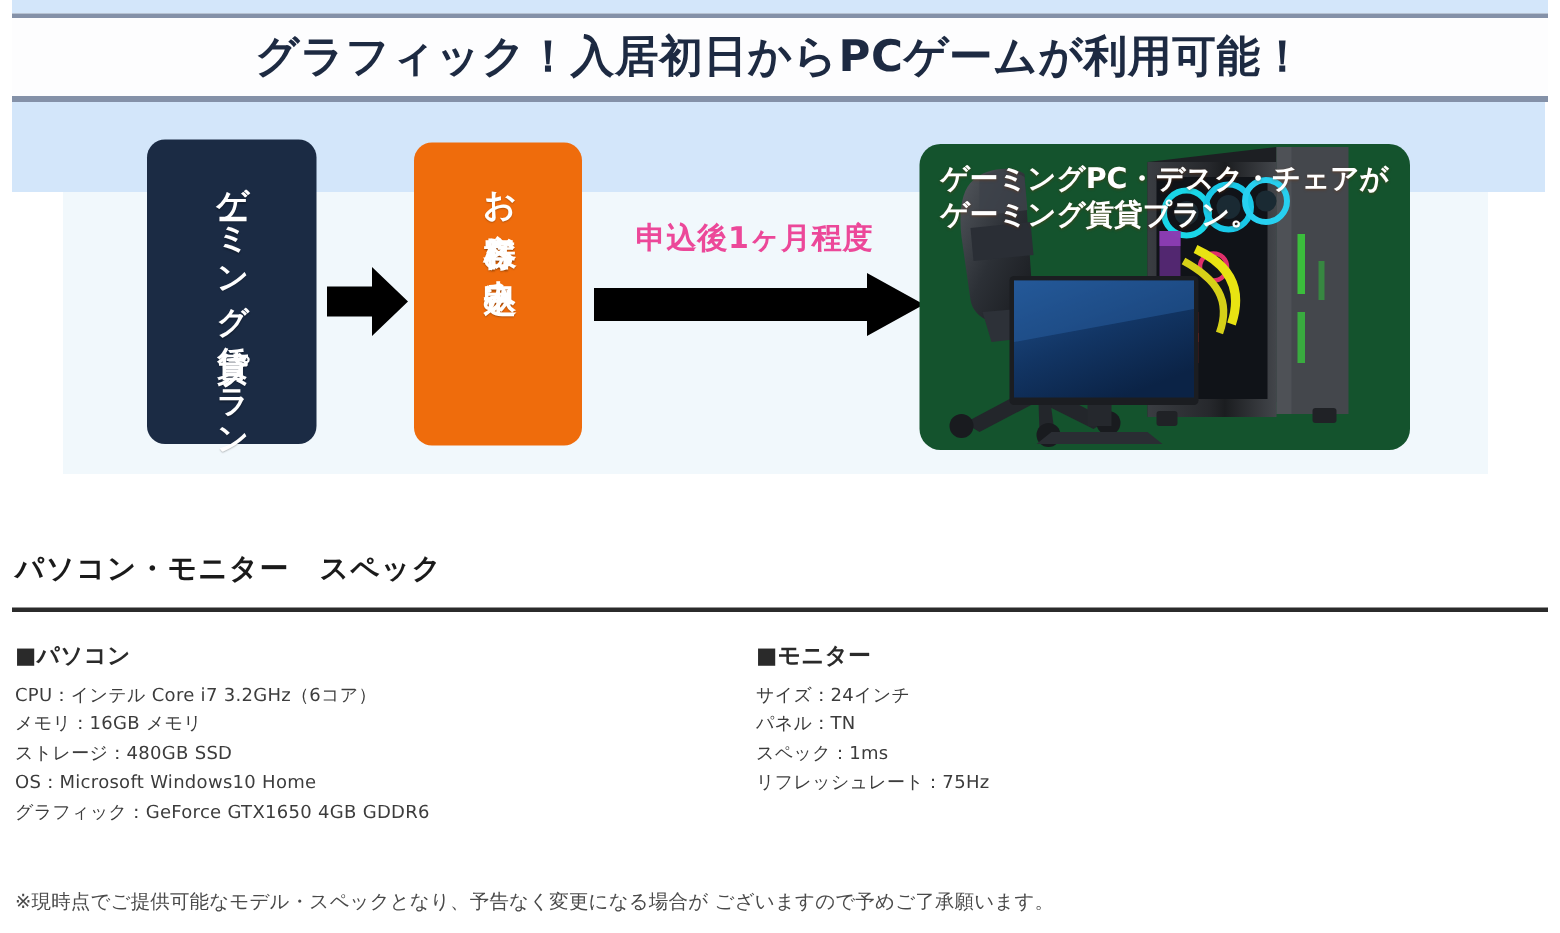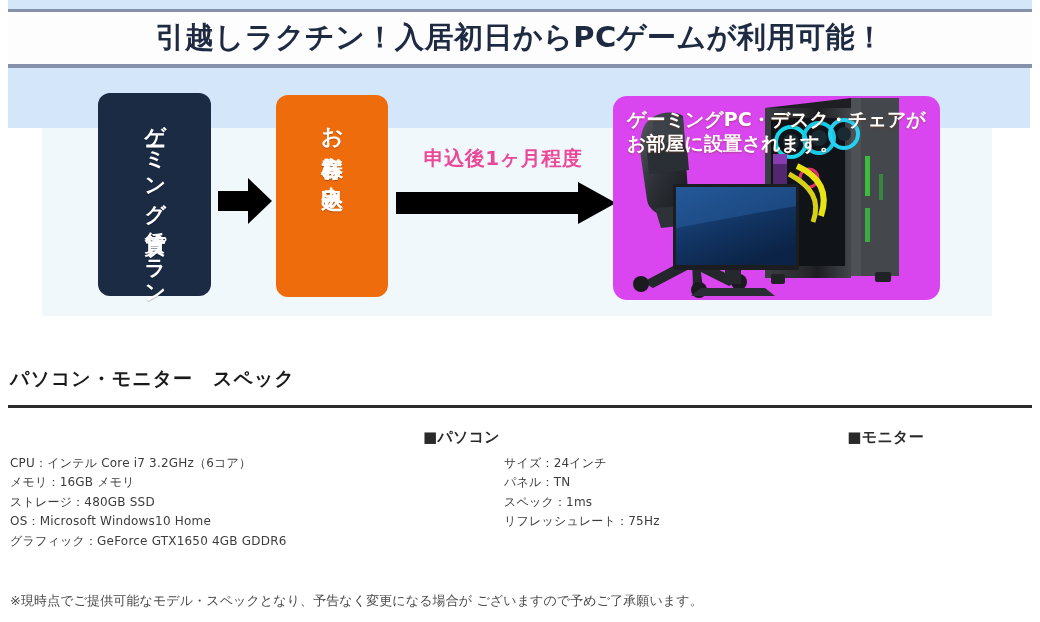--- a/index.html
+++ b/index.html
@@ -82,21 +82,21 @@
   .arrow-caption {
     position: absolute; left: 398px; top: 145px; width: 210px;
     text-align: center; font-size: 20px; font-weight: 700; color: #ec4899;
     font-family: "DejaVu Sans", "Liberation Sans", sans-serif;
     letter-spacing: 0.5px; white-space: nowrap;
   }
 
   
   .result-card {
     position: absolute; left: 613px; top: 96px; width: 327px; height: 204px;
-    background: #d946ef; border-radius: 14px; overflow: hidden;
+    background: #14532d; border-radius: 14px; overflow: hidden;
   }
   .result-text {
     position: absolute; left: 14px; top: 12px; width: 306px;
     font-size: 19px; font-weight: 700; color: #fff; line-height: 1.26;
     font-family: "DejaVu Sans", "Liberation Sans", sans-serif;
     z-index: 4; text-shadow: 0 1px 2px rgba(120,50,0,.45);
   }
   .photo { position: absolute; inset: 0; z-index: 2; }
 
   
@@ -110,21 +110,20 @@
     position: absolute; left: 8px; top: 405px; width: 1024px; height: 3px;
     background: #2b2b2b;
   }
   .spec-col { position: absolute; top: 428px; }
   .spec-col-left  { left: 10px;  width: 490px; }
   .spec-col-right { left: 504px; width: 420px; }
   .spec-group-title {
     font-size: 15px; font-weight: 700; color: #2a2a2a; margin-bottom: 7px;
     font-family: "DejaVu Sans", "Liberation Sans", sans-serif;
     letter-spacing: .3px;
-    text-align: right;
   }
   .spec-line {
     font-size: 12px; color: #3c3c3c; line-height: 1.62; white-space: nowrap;
     font-family: "DejaVu Sans", "Liberation Sans", sans-serif;
     letter-spacing: .2px;
   }
   .footnote {
     position: absolute; left: 10px; top: 592px; width: 1010px;
     font-size: 13px; color: #4a4a4a; white-space: nowrap;
     font-family: "DejaVu Sans", "Liberation Sans", sans-serif;
@@ -132,21 +131,21 @@
   }
 </style>
 </head>
 <body>
 
 <div id="page">
 
   <div class="hero-topstrip"></div>
   <div class="hero-rule-top"></div>
   <div class="hero-title-area">
-    <div class="hero-title">引越しラクチン！入居初日からPCゲームが利用可能！</div>
+    <div class="hero-title">グラフィック！入居初日からPCゲームが利用可能！</div>
   </div>
   <div class="hero-rule-bottom"></div>
 
   <div class="flow-blueband"></div>
   <div class="flow-panel"></div>
 
   <div class="step-box step-navy">
     <div class="vtext">ゲーミング賃貸プラン</div>
   </div>
 
@@ -248,21 +247,21 @@
         <rect x="60" y="88" width="126" height="86" rx="3" fill="#1b1d21"></rect>
         <rect x="63" y="91" width="120" height="78" fill="url(#scr)"></rect>
         <path d="M63 91 L183 91 L183 110 L63 132 Z" fill="#2a63a8" opacity=".45"></path>
         <rect x="112" y="174" width="16" height="14" fill="#25282d"></rect>
         <path d="M88 192 L152 192 L162 200 L78 200 Z" fill="#2a2d33"></path>
       </g>
     </svg>
 
     <div class="result-text">
       <div>ゲーミングPC・デスク・チェアが</div>
-      <div>お部屋に設置されます。</div>
+      <div>ゲーミング賃貸プラン。</div>
     </div>
   </div>
 
   <div class="spec-heading">パソコン・モニター　スペック</div>
   <div class="spec-rule"></div>
 
   <div class="spec-col spec-col-left">
     <div class="spec-group-title">■パソコン</div>
     <div class="spec-line">CPU：インテル Core i7 3.2GHz（6コア）</div>
     <div class="spec-line">メモリ：16GB メモリ</div>

